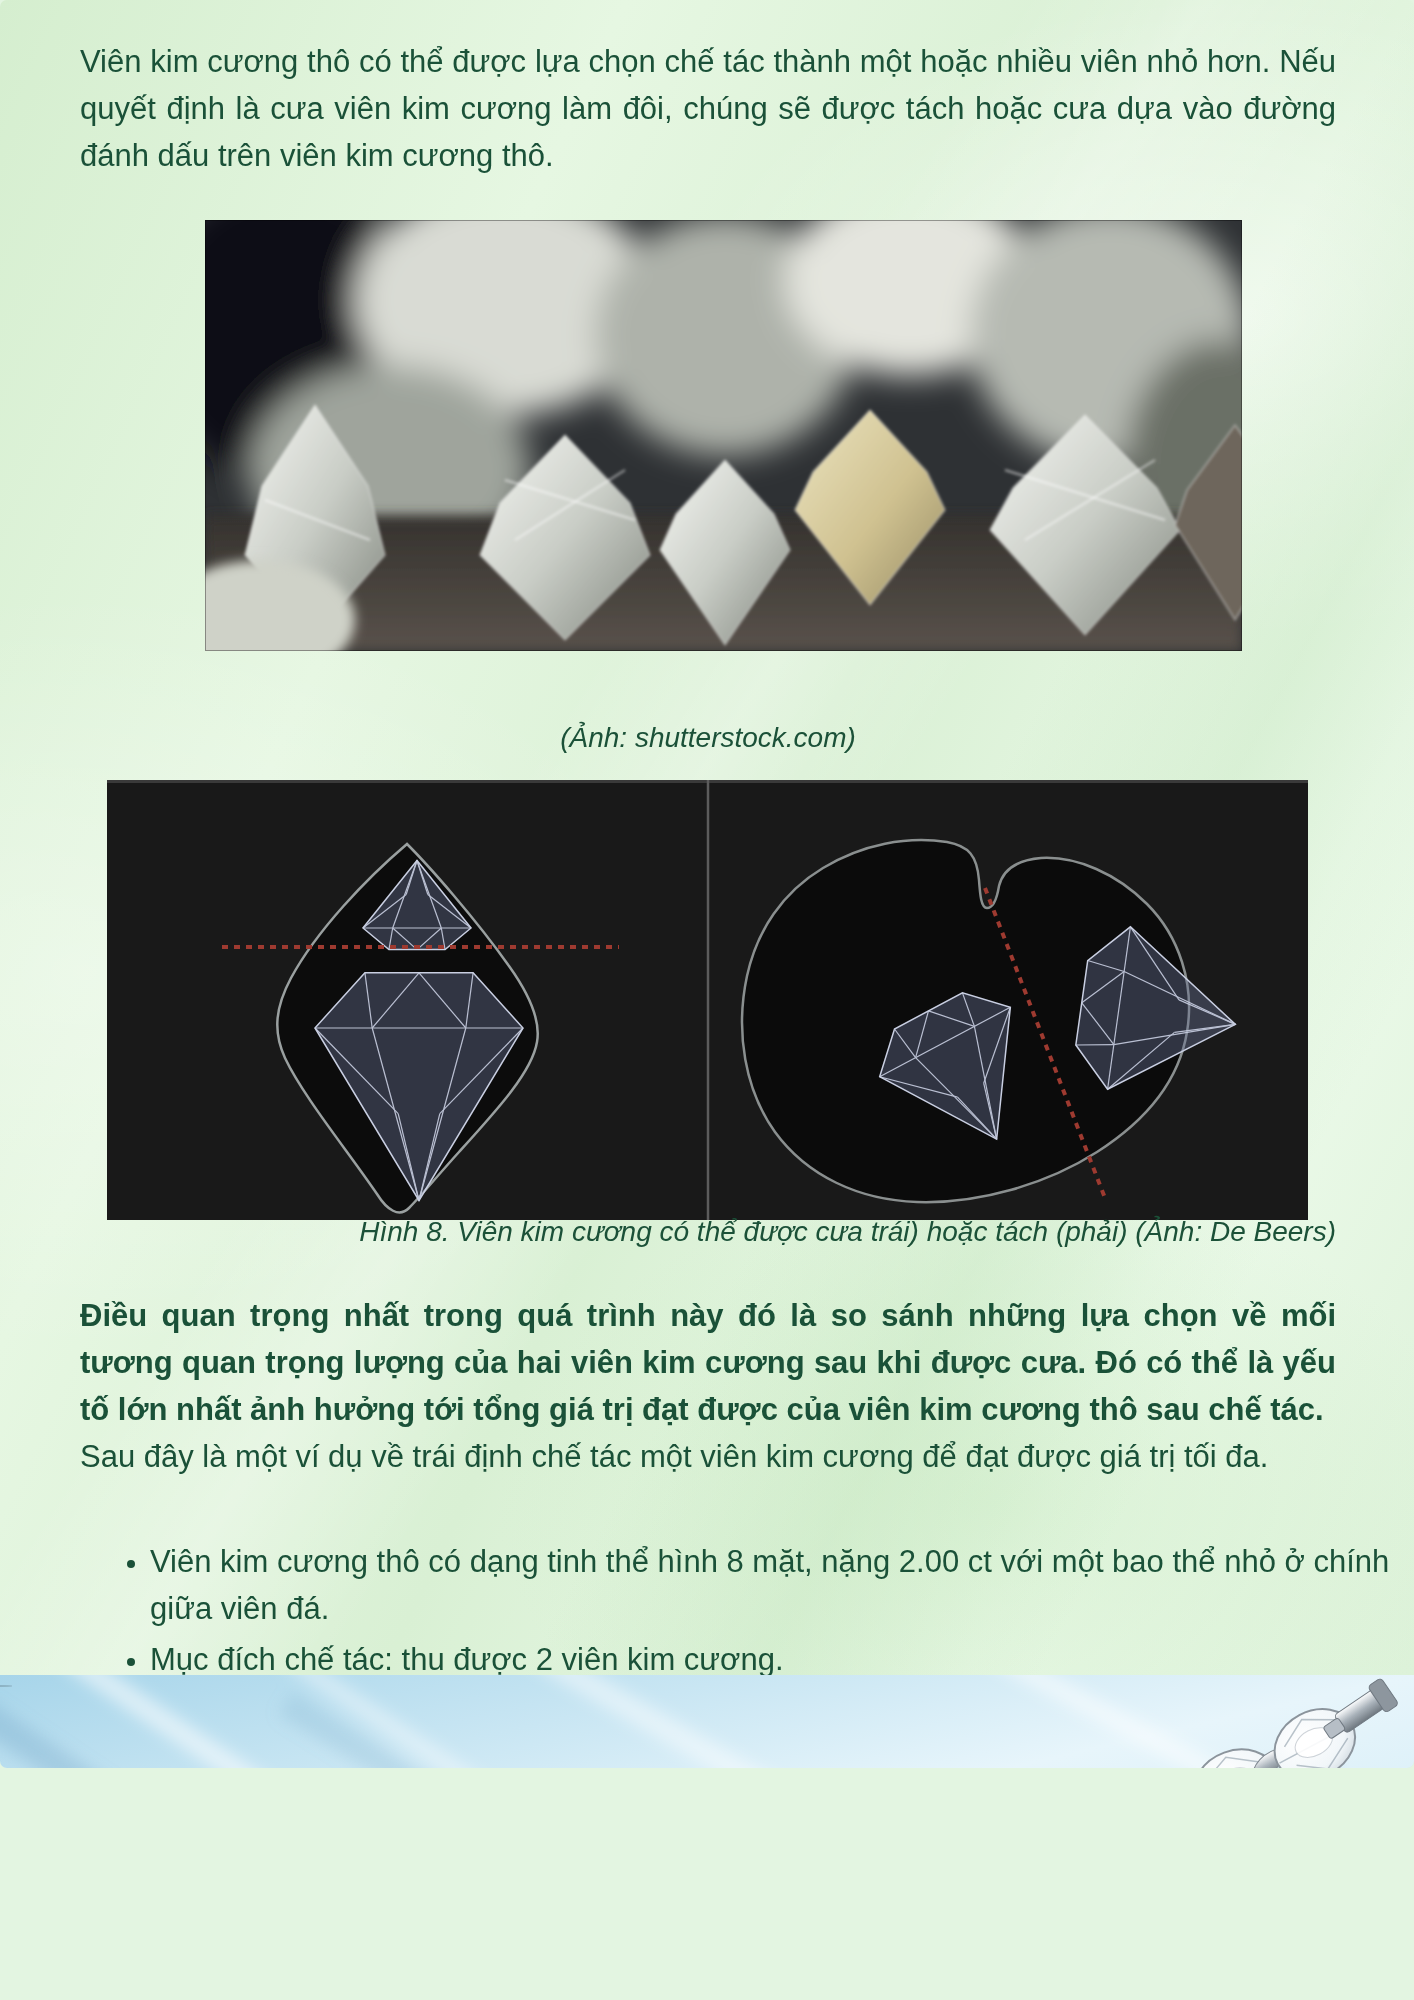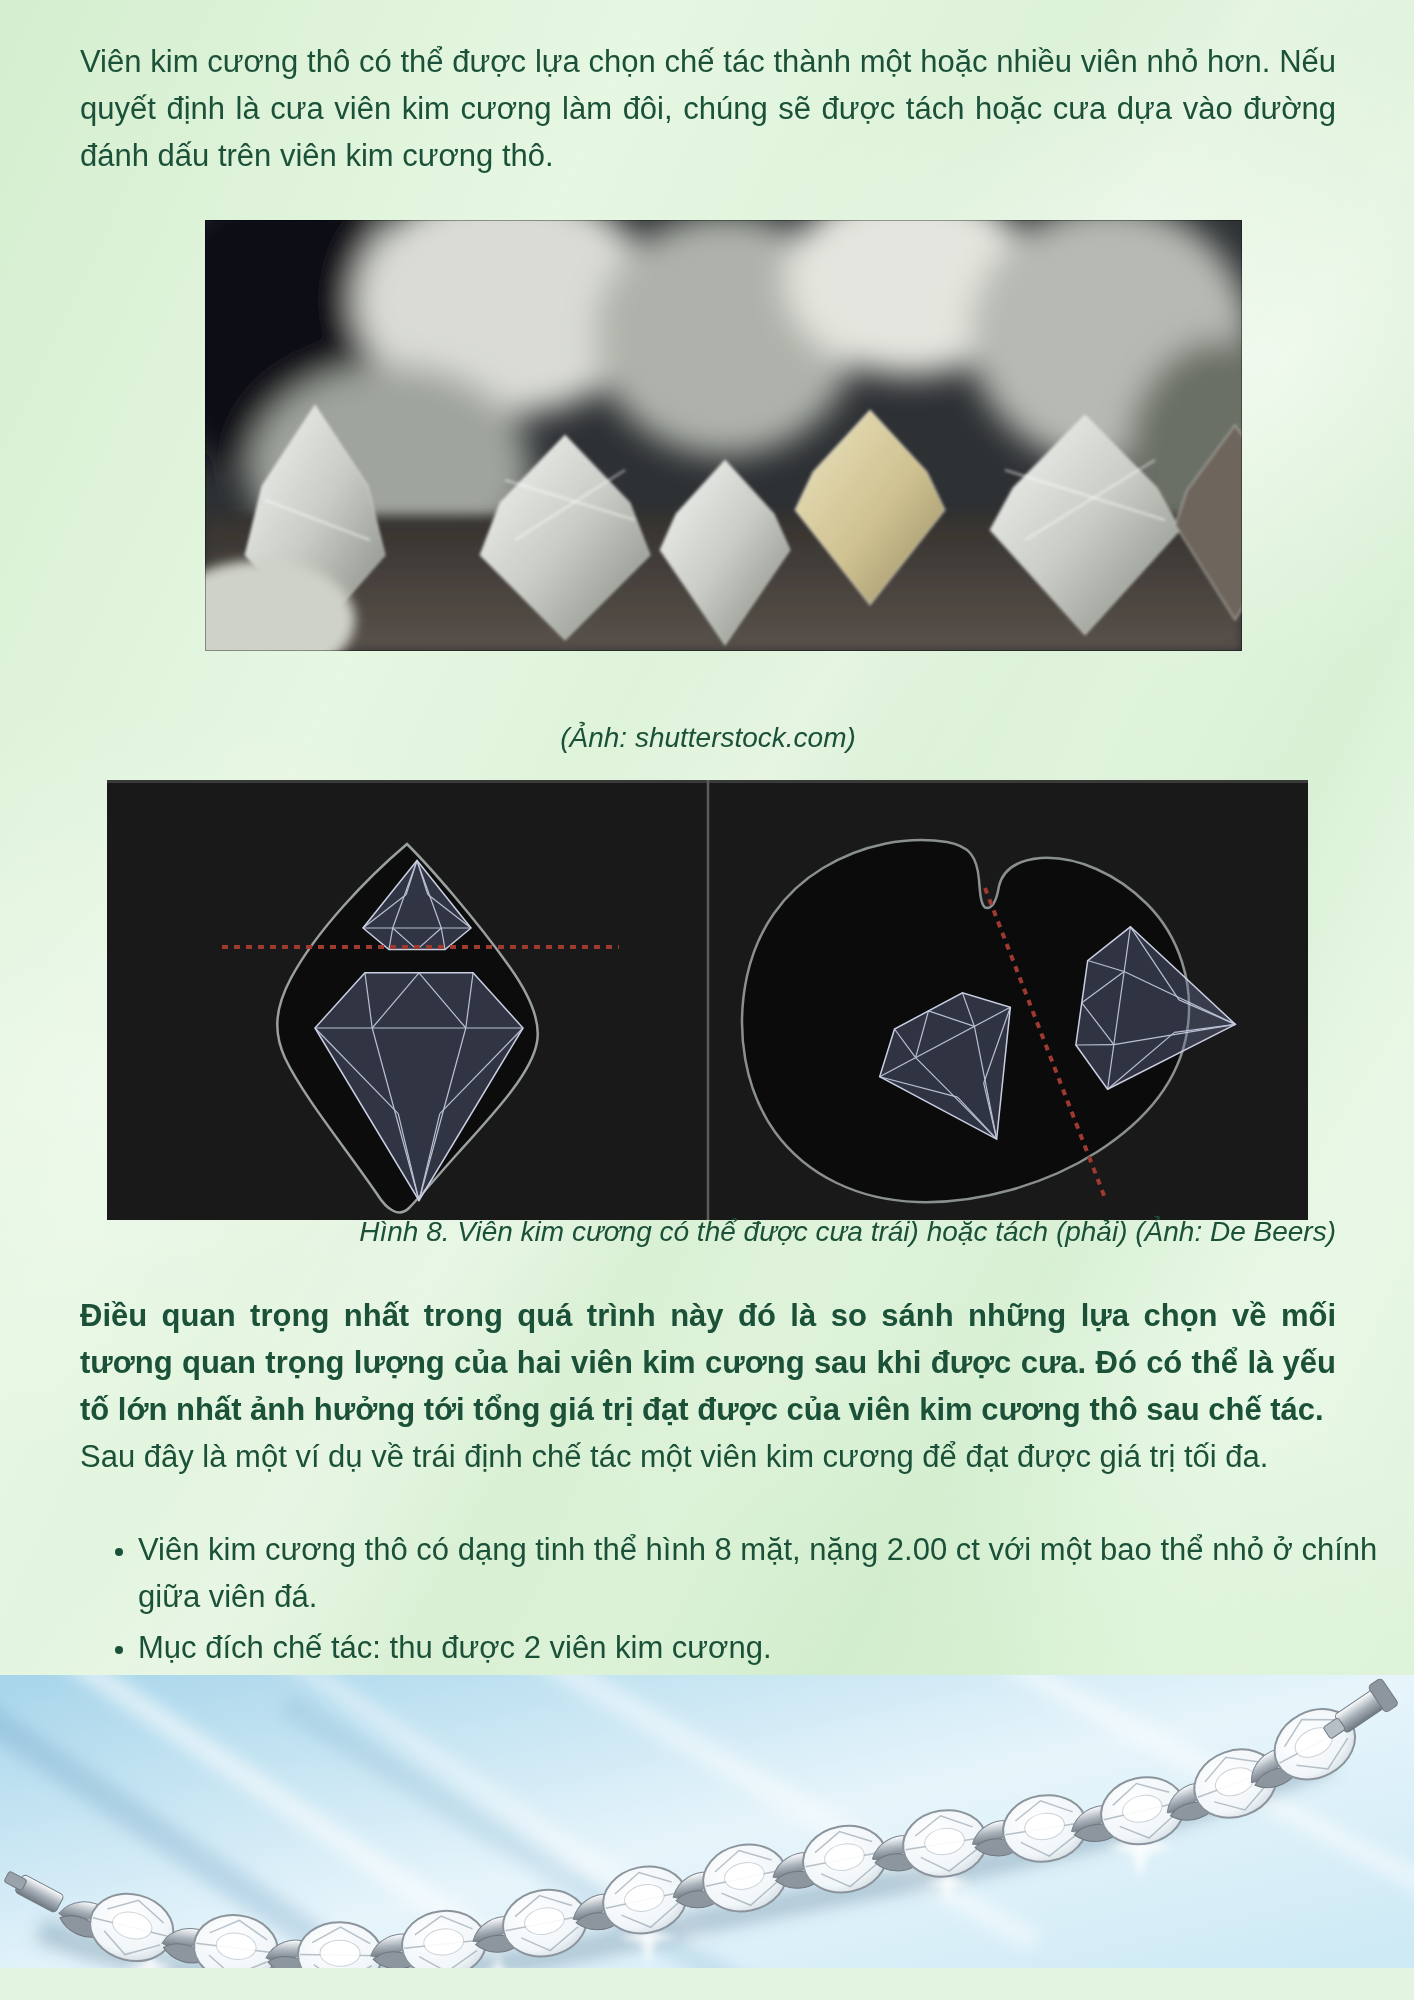--- a/index.html
+++ b/index.html
@@ -3,26 +3,27 @@
 <meta charset="utf-8">
 <style>
   html,body{margin:0;padding:0;}
   body{
     width:1414px;height:2000px;
     font-family:"Liberation Sans",sans-serif;
     background:#e3f5e1;
     overflow:hidden;
   }
   .page{
-    position:relative;width:1414px;height:1968px;overflow:hidden;
+    position:relative;width:1414px;height:1768px;overflow:hidden;
     background:
       radial-gradient(ellipse 900px 520px at 88% 18%, rgba(255,255,255,.50), rgba(255,255,255,0) 62%),
       radial-gradient(ellipse 1000px 640px at 6% 55%, rgba(255,255,255,.32), rgba(255,255,255,0) 60%),
       radial-gradient(ellipse 760px 500px at 70% 85%, rgba(205,236,198,.55), rgba(255,255,255,0) 65%),
       linear-gradient(115deg,#d5eecf 0%,#e6f7e2 28%,#d9f0d4 52%,#ecfaea 78%,#dbf1d7 100%);
+    border-radius: 7px;
   }
   .page::before{
     content:"";position:absolute;inset:0;pointer-events:none;
     background:
       linear-gradient(123deg, rgba(255,255,255,0) 40%, rgba(255,255,255,.28) 47%, rgba(255,255,255,0) 55%),
       linear-gradient(118deg, rgba(190,226,184,0) 60%, rgba(190,226,184,.35) 70%, rgba(190,226,184,0) 82%);
   }
   .body-text{
     position:absolute;left:80px;width:1256px;
     font-size:31px;line-height:47px;color:#1a5138;
@@ -35,21 +36,21 @@
   .figimg{position:absolute;overflow:hidden;background:#111;}
   #photo-rough{left:205px;top:220px;width:1037px;height:431px;}
   #diagram{left:107px;top:780px;width:1201px;height:440px;background:#191919;}
   #cap7a{top:662px;}
   #cap7b{top:718px;}
   #cap8{top:1212px;text-align:right;}
   #p1{top:38px;}
   #p2{top:1292px;font-weight:bold;}
   #p3{top:1433px;}
   .bullets{
-    position:absolute;left:80px;top:1526px;width:1256px;margin:0;
+    position:absolute;left:80px;top:1526px;width:1256px;margin:12px;
     padding-left:58px;color:#1a5138;font-size:31px;line-height:47px;
   }
   .bullets li{margin-bottom:4px;}
   .bullets li::marker{font-size:26px;}
   #bracelet{position:absolute;left:0;top:1675px;width:1414px;height:325px;}
   svg{display:block;}
 </style>
 </head>
 <body>
 

